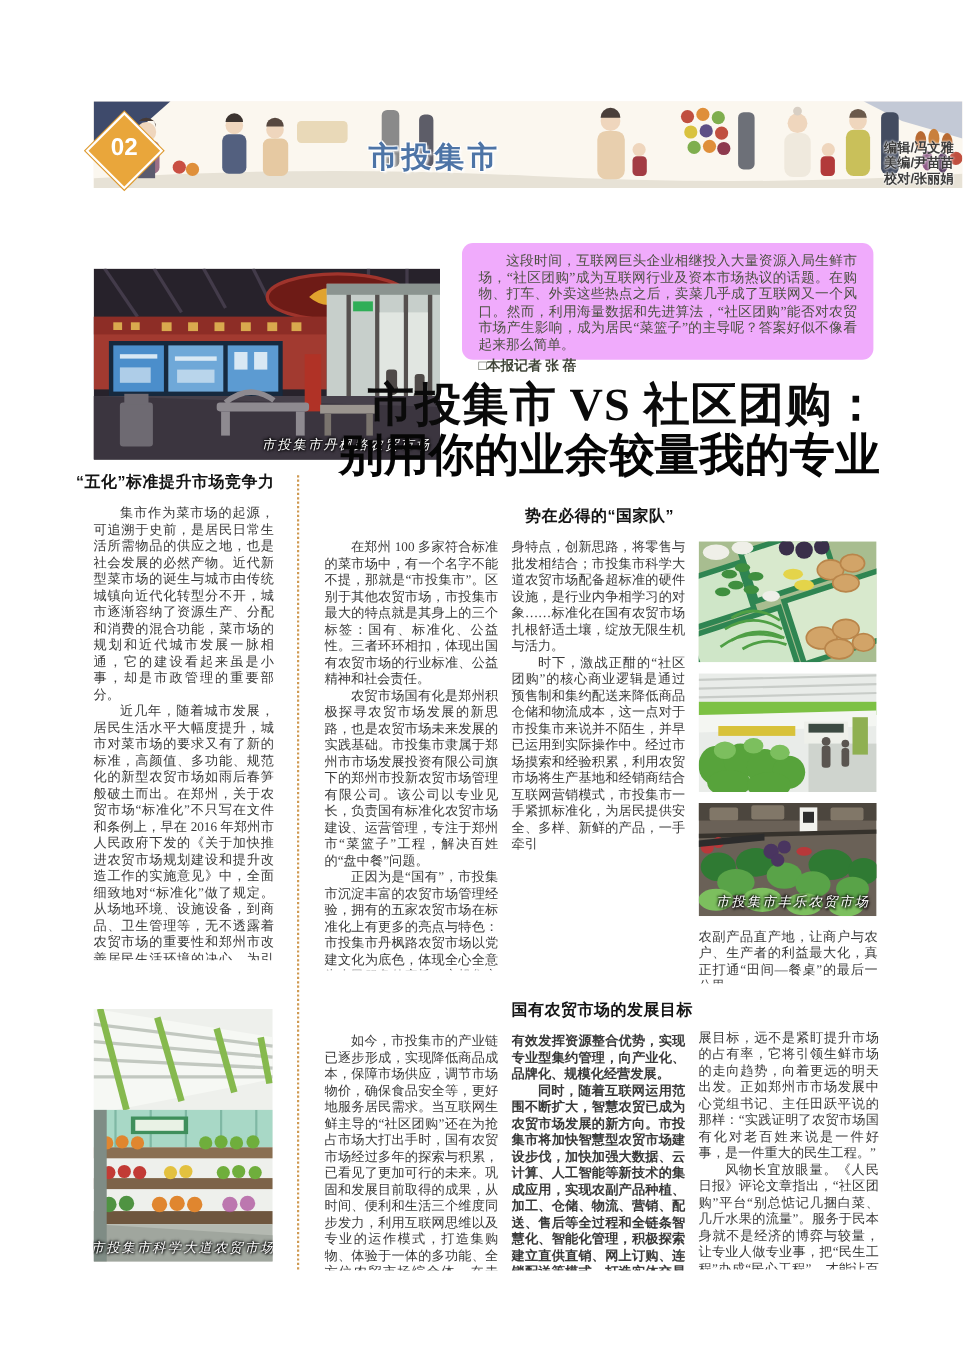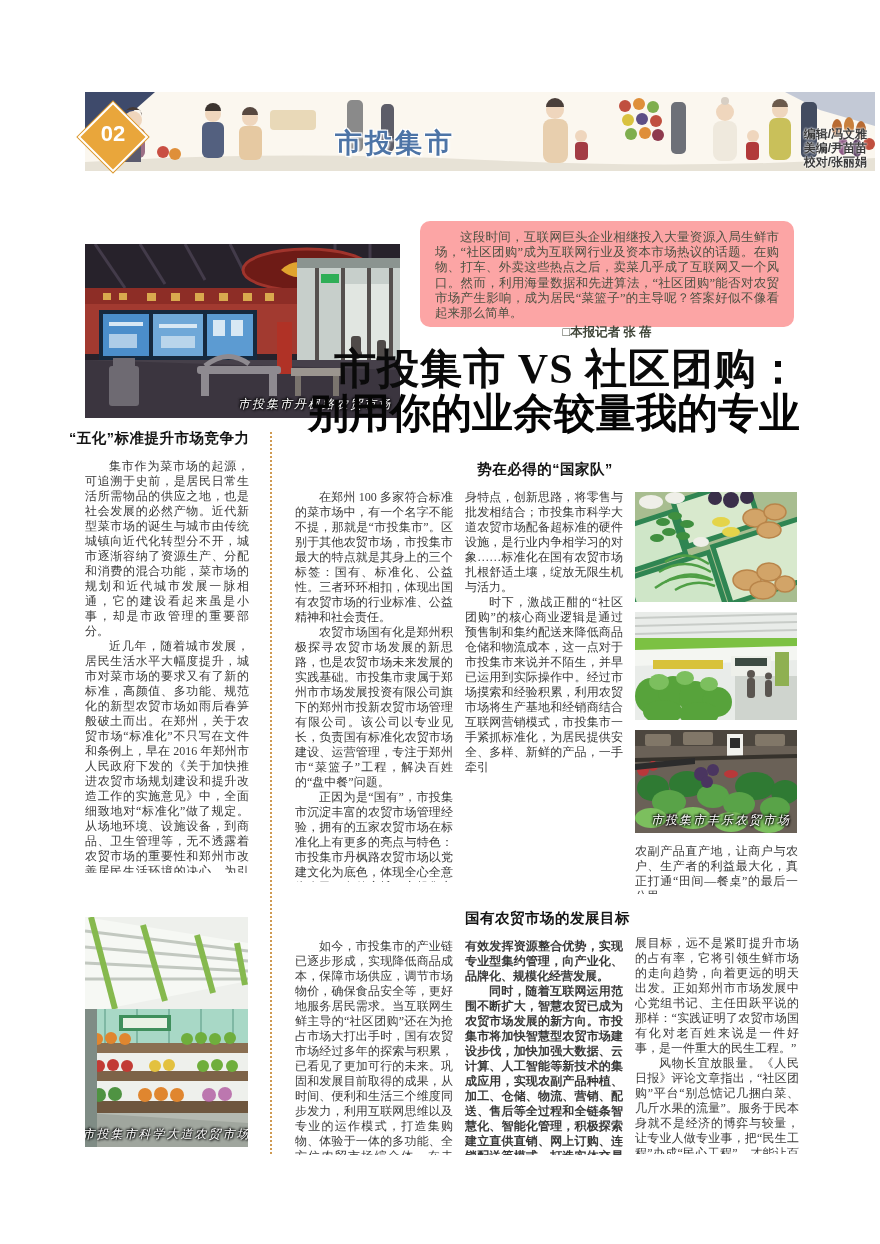--- a/index.html
+++ b/index.html
@@ -17,24 +17,24 @@
       text-shadow:-1px -1px 0 #fff,1px -1px 0 #fff,-1px 1px 0 #fff,1px 1px 0 #fff,2px 2px 2px rgba(255,255,255,.8);}
   #credits{left:700px;top:127px;width:167px;z-index:3;text-align:right;font-size:12px;line-height:14px;
       color:#3c3c3c;font-weight:bold;font-family:"Liberation Sans",sans-serif;
       text-shadow:0 0 2px #fff,0 0 2px #fff;}
   
   .photo{overflow:hidden;}
   .photo svg{display:block;}
   .photo-cap{position:absolute;font-size:12px;font-style:italic;color:#fff;letter-spacing:2px;
       text-shadow:0 0 3px rgba(0,0,0,.95),1px 1px 2px #000,-1px -1px 2px #000;white-space:nowrap;}
   
-  #intro-box{left:420px;top:221px;width:374px;height:106px;background:#fca5a5;border-radius:10px;
+  #intro-box{left:420px;top:221px;width:374px;height:106px;background:#f0abfc;border-radius:10px;
       padding:9px 15px;box-sizing:border-box;}
   #intro-text{font-size:12.5px;line-height:15.2px;text-align:justify;text-indent:2em;color:#4c5142;margin:0;}
-  #intro-byline{margin:3px 0 0 0;text-align:center;font-weight:bold;font-size:12.5px;color:#3f4437;}
+  #intro-byline{margin:3px 0 0 0;text-align:left;font-weight:bold;font-size:12.5px;color:#3f4437;}
   
   #headline1{left:300px;top:351px;width:500px;text-align:right;font-size:42px;line-height:36px;
       font-weight:900;color:#0a0a0a;letter-spacing:1px;}
   #headline2{left:288px;top:390px;width:512px;text-align:right;font-size:41px;line-height:46px;
       font-weight:900;color:#050505;font-family:"Liberation Sans","DejaVu Sans",sans-serif;letter-spacing:0;}
   
   .sec-head{font-weight:bold;font-size:14.5px;color:#141414;text-align:center;letter-spacing:.5px;
       font-family:"Liberation Sans",sans-serif;white-space:nowrap;}
   .body-col{font-size:12px;line-height:15px;text-align:justify;color:#3a3a3a;overflow:hidden;}
   .body-col p{margin:0;}

